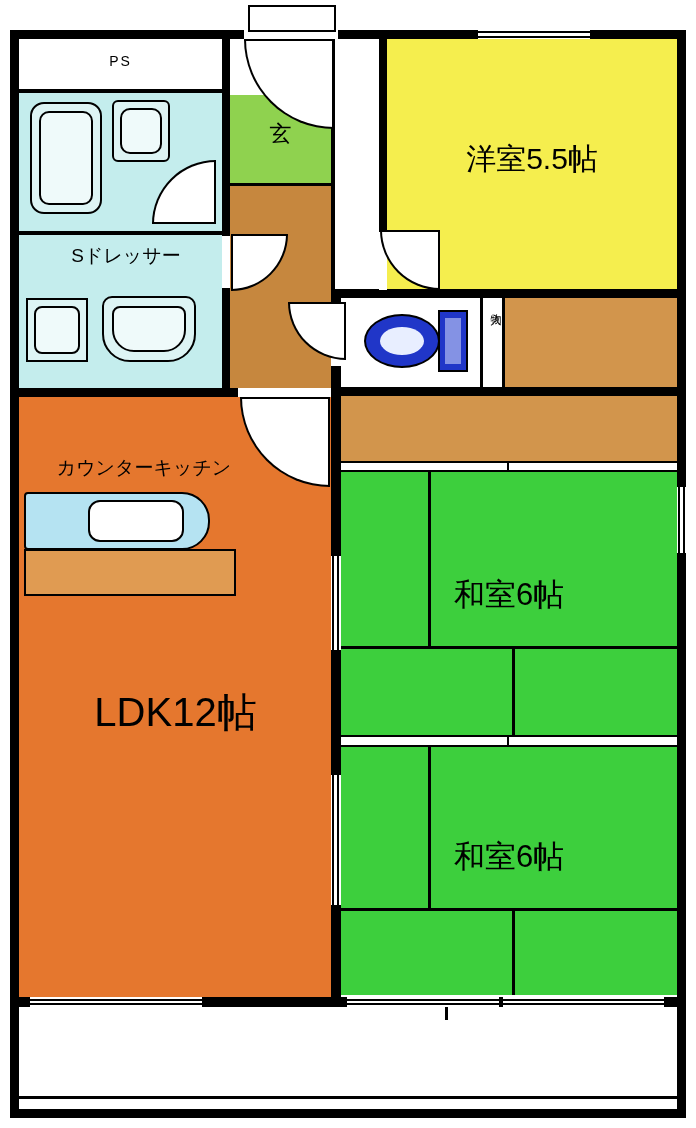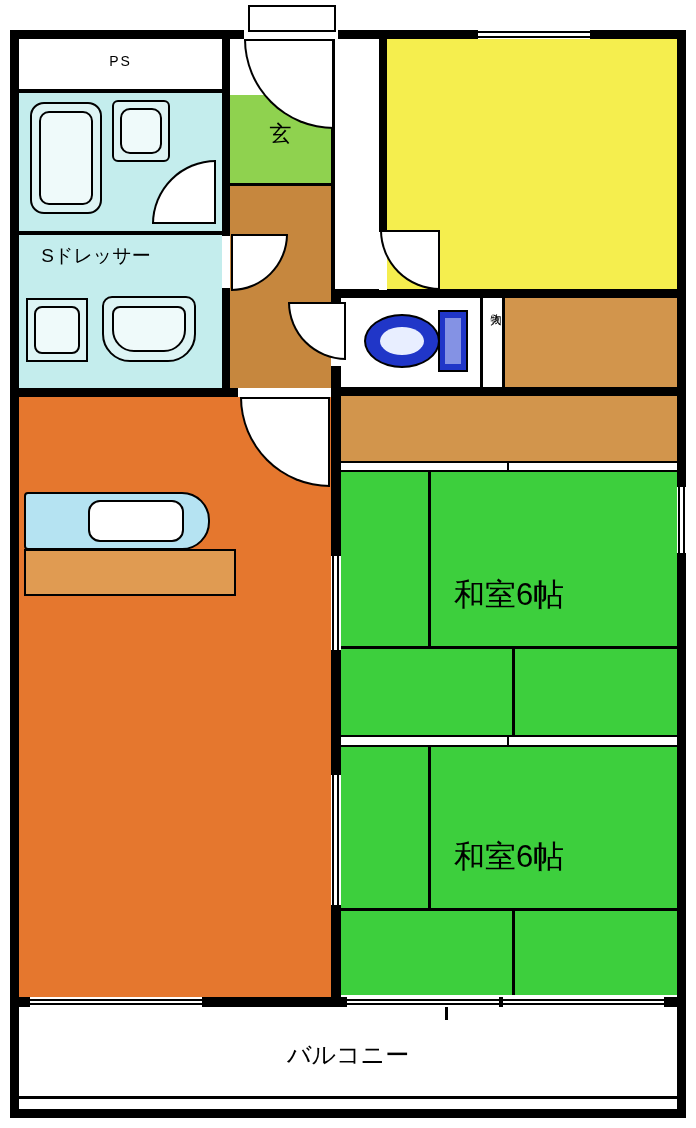--- a/index.html
+++ b/index.html
@@ -137,19 +137,21 @@
   <div class="fixture" style="left:364px;top:314px;width:76px;height:54px;border-radius:50%;background:var(--c-toilet);">
     <div class="fixture-inner" style="left:14px;top:11px;right:14px;bottom:11px;border:none;border-radius:50%;background:var(--c-toilet_inner);"></div>
   </div>
 
   <div class="fixture" style="left:24px;top:549px;width:212px;height:47px;background:var(--c-kitchen_base);"></div>
   <div class="fixture" style="left:24px;top:492px;width:186px;height:58px;border-radius:4px 28px 28px 4px;background:var(--c-kitchen_top);"></div>
   <div class="fixture" style="left:88px;top:500px;width:96px;height:42px;border-radius:12px;background:#ffffff;"></div>
 
   <div class="lbl" style="left:19px;top:54px;width:203px;font-size:14px;letter-spacing:2px;">PS</div>
   <div class="lbl" style="left:230px;top:122px;width:101px;font-size:22px;">玄</div>
-  <div class="lbl" style="left:7px;top:246px;width:178px;font-size:19px;">Sドレッサー</div>
+  <div class="lbl" style="left:37px;top:246px;width:178px;font-size:19px;">Sドレッサー</div>
+  <div class="lbl" style="left:387px;top:142px;width:290px;font-size:30px;">洋室5.5帖</div>
   <div class="lbl" style="left:484px;top:305px;width:18px;height:72px;font-size:11px;writing-mode:vertical-rl;text-align:left;">物入</div>
+  <div class="lbl" style="left:24px;top:458px;width:240px;font-size:19px;">カウンターキッチン</div>
+  <div class="lbl" style="left:19px;top:690px;width:313px;font-size:40px;">LDK12帖</div>
   <div class="lbl" style="left:341px;top:578px;width:336px;font-size:31px;">和室6帖</div>
   <div class="lbl" style="left:341px;top:840px;width:336px;font-size:31px;">和室6帖</div>
-  <div class="lbl" style="left:19px;top:1042px;width:658px;font-size:24px;">バルコニー</div>
 
 </div>
 
 </body></html>

